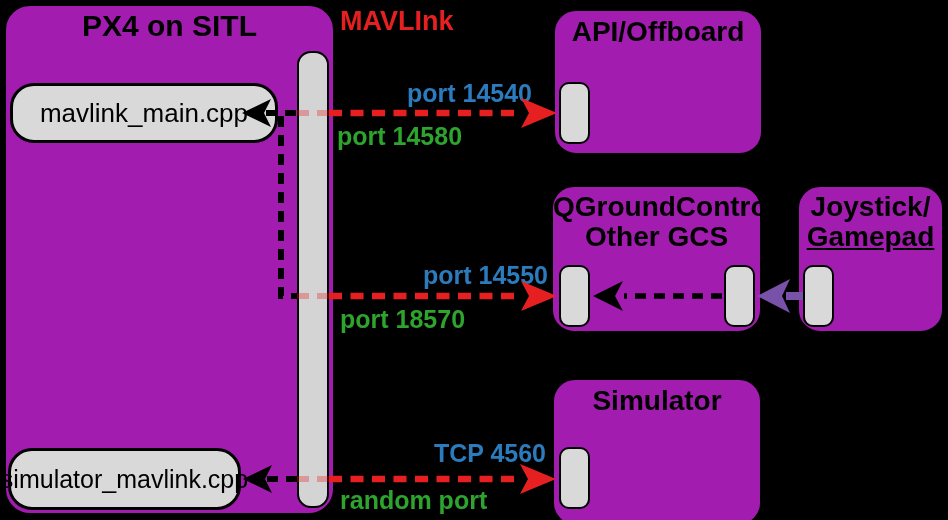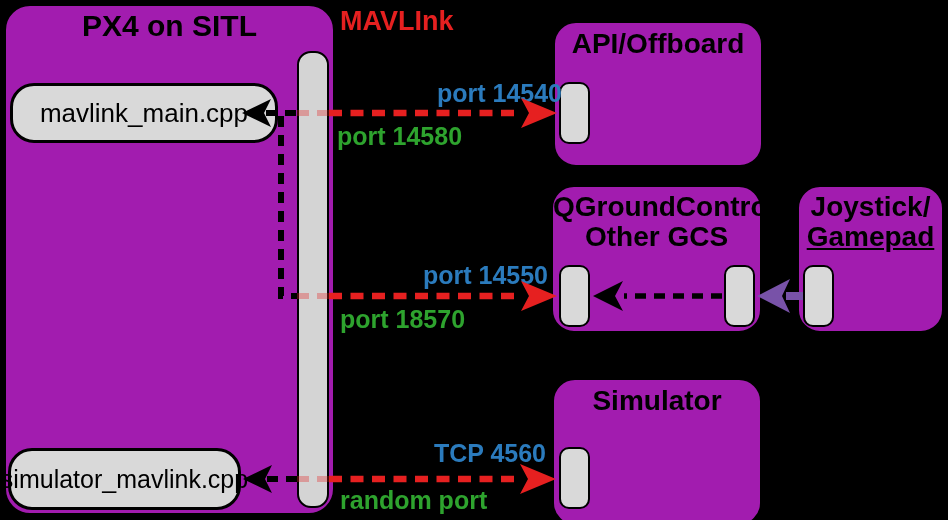--- a/index.html
+++ b/index.html
@@ -50,21 +50,21 @@
 
   <div class="bus-bar"></div>
 
   <div class="module" style="left:10px;top:83px;width:268px;height:60px;">mavlink_main.cpp</div>
   <div class="module" style="left:8px;top:448px;width:233px;height:62px;font-size:25px;">simulator_mavlink.cpp</div>
 
   <div class="center-title">
     <div>MAVLInk</div>
   </div>
 
-  <div class="node" style="left:552px;top:20px;width:212px;height:148px;">
+  <div class="node" style="left:552px;top:8px;width:212px;height:148px;">
     <div class="node-title" style="top:6px;">API/Offboard</div>
   </div>
   <div class="port" style="left:559px;top:82px;"></div>
 
   <div class="node" style="left:550px;top:184px;width:213px;height:150px;">
     <div class="node-title" style="top:5px;">QGroundControl/</div>
     <div class="node-title" style="top:35px;">Other GCS</div>
   </div>
   <div class="port" style="left:559px;top:265px;"></div>
   <div class="port" style="left:724px;top:265px;"></div>
@@ -73,21 +73,21 @@
     <div class="node-title" style="top:5px;">Joystick/</div>
     <div class="node-title" style="top:35px;text-decoration:underline;">Gamepad</div>
   </div>
   <div class="port" style="left:803px;top:265px;"></div>
 
   <div class="node" style="left:551px;top:354px;width:212px;height:150px;margin-top:23px;">
     <div class="node-title" style="top:6px;">Simulator</div>
   </div>
   <div class="port" style="left:559px;top:447px;"></div>
 
-  <div class="port-label lbl-blue" style="right:386px;top:81px;">port 14540</div>
+  <div class="port-label lbl-blue" style="right:416px;top:81px;">port 14540</div>
   <div class="port-label lbl-green" style="left:337px;top:124px;">port 14580</div>
   <div class="port-label lbl-blue" style="right:400px;top:263px;">port 14550</div>
   <div class="port-label lbl-green" style="left:340px;top:307px;">port 18570</div>
   <div class="port-label lbl-blue" style="right:402px;top:441px;">TCP 4560</div>
   <div class="port-label lbl-green" style="left:340px;top:488px;">random port</div>
 
   <svg id="wires" viewBox="0 0 948 520" xmlns="http://www.w3.org/2000/svg">
 
     <g>
       <line x1="266" y1="113" x2="297" y2="113" stroke="#000" stroke-width="6" stroke-dasharray="11 8"></line>

